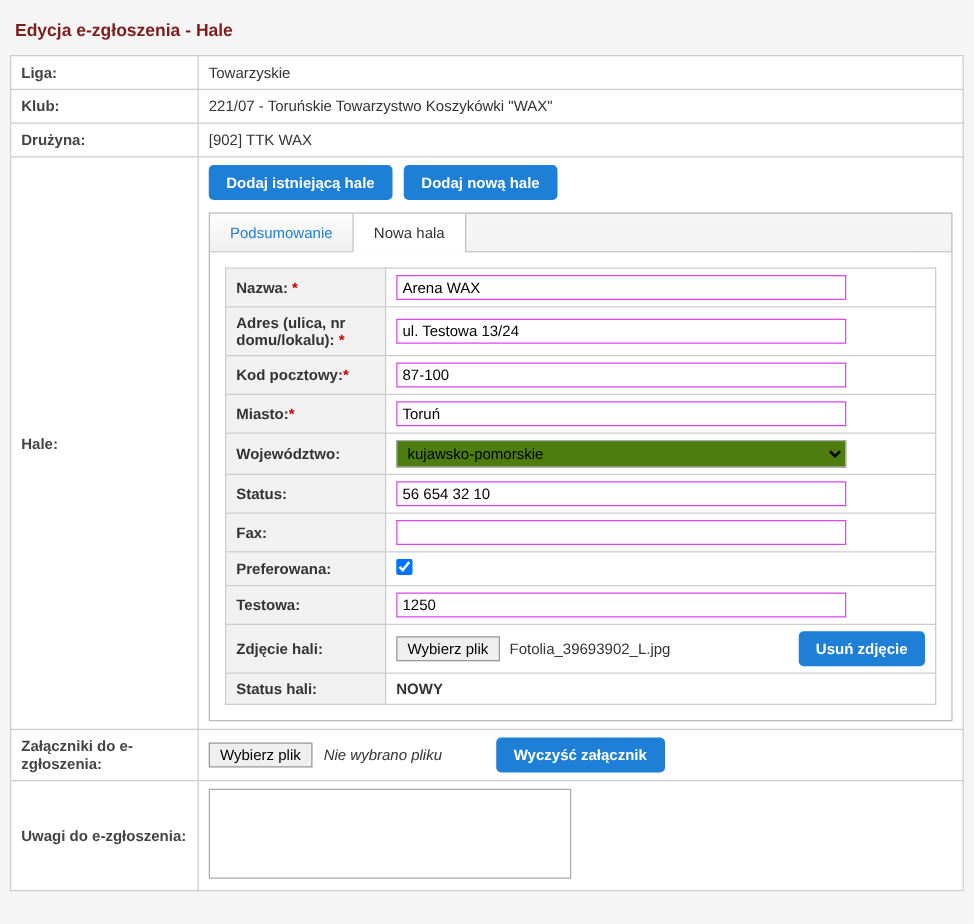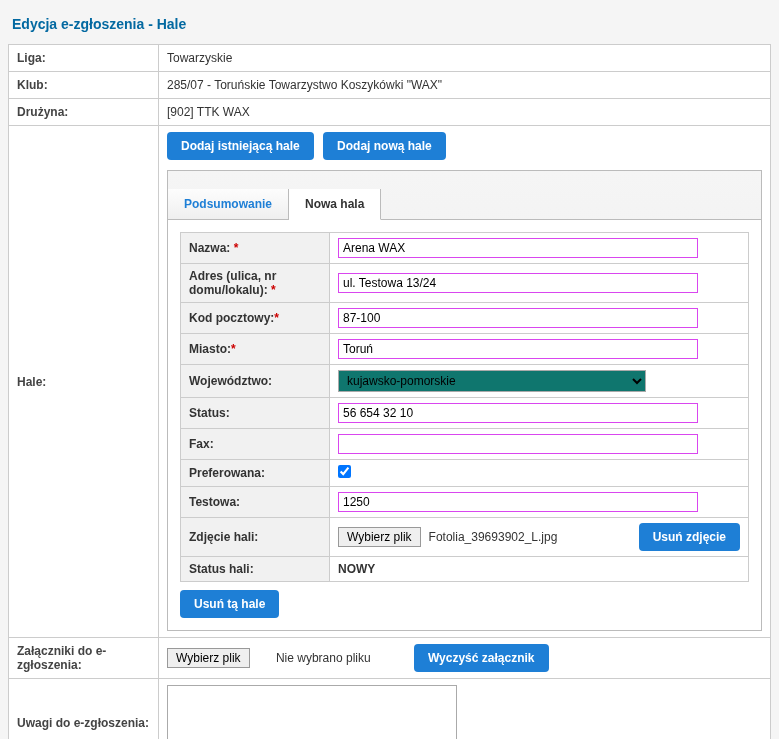--- a/index.html
+++ b/index.html
@@ -1,54 +1,54 @@
 <!DOCTYPE html>
 <html><head>
 <meta charset="utf-8">
 <style>
 * { box-sizing: border-box; margin: 0; padding: 0; }
 body { font-family: Arial, sans-serif; font-size: 12px; background: #f5f5f5; color: #333; padding: 8px; }
-.page-title { font-size: 14px; font-weight: bold; color: #0369a1; padding: 8px 4px 12px; }
+.page-title { font-size: 14px; font-weight: bold; color: #7f1d1d; padding: 8px 4px 12px; }
 table.main { width: 100%; border-collapse: collapse; background: #fff; }
 table.main > tbody > tr > td { border: 1px solid #ccc; padding: 6px 8px; vertical-align: top; }
 table.main > tbody > tr > td.label-col { width: 150px; font-weight: bold; color: #444; background: #fff; }
 .btn { display: inline-block; background: #1e7fd6; color: #fff; border: none; border-radius: 4px; padding: 7px 14px; font-size: 12px; font-weight: bold; cursor: pointer; margin-right: 6px; }
 .tab-bar { margin-top: 10px; border: 1px solid #bbb; background: linear-gradient(#f5f5f5,#e8e8e8); }
 .tabs-row { display: flex; border-bottom: 1px solid #bbb; }
-.tab { padding: 8px 16px; border-right: 1px solid #bbb; font-weight: bold; cursor: pointer; margin-top: 18px; }
+.tab { padding: 8px 16px; border-right: 1px solid #bbb; font-weight: normal; cursor: pointer; }
 .tab.inactive { color: #1e7fd6; background: linear-gradient(#fdfdfd,#efefef); }
 .tab.active { background: #fff; color: #333; border-bottom: 1px solid #fff; margin-bottom: -1px; }
 .tab-body { padding: 12px; background: #fff; }
 table.inner { width: 100%; border-collapse: collapse; }
 table.inner td { border: 1px solid #ccc; padding: 5px 8px; background: #f1f1f1; }
-table.inner td.lbl { width: 149px; font-weight: bold; }
+table.inner td.lbl { width: 128px; font-weight: bold; }
 table.inner td.val { background: #fff; }
 table.inner td.val input[type=text] { width: 360px; padding: 2px 4px; border: 1px solid #d946ef; font-size: 12px; }
-table.inner td.val select { width: 308px; padding: 2px 4px; border: 1px solid #aaa; font-size: 12px; background: #0f766e; }
+table.inner td.val select { width: 360px; padding: 2px 4px; border: 1px solid #aaa; font-size: 12px; background: #4d7c0f; }
 .req { color: #c00; }
 .file-btn { border: 1px solid #999; background: #efefef; padding: 2px 8px; font-size: 12px; cursor: pointer; }
-.file-label { margin-left: 23px; }
+.file-label { margin-left: 6px; font-style: italic; }
 textarea.remarks { width: 290px; height: 72px; border: 1px solid #aaa; resize: none; }
 .photo-row { display: flex; align-items: center; gap: 8px; }
 .photo-row .fname { flex: 1; }
 </style>
 </head>
 <body>
 
 <div class="page-title">Edycja e-zgłoszenia - Hale</div>
 
 <table class="main">
 <tbody>
 <tr>
   <td class="label-col">Liga:</td>
   <td>Towarzyskie</td>
 </tr>
 <tr>
   <td class="label-col">Klub:</td>
-  <td>285/07 - Toruńskie Towarzystwo Koszykówki "WAX"</td>
+  <td>221/07 - Toruńskie Towarzystwo Koszykówki "WAX"</td>
 </tr>
 <tr>
   <td class="label-col">Drużyna:</td>
   <td>[902] TTK WAX</td>
 </tr>
 <tr>
   <td class="label-col" style="vertical-align:middle">Hale:</td>
   <td>
     <button class="btn">Dodaj istniejącą hale</button>
     <button class="btn">Dodaj nową hale</button>
@@ -106,23 +106,20 @@
                 <button class="btn" style="margin:0">Usuń zdjęcie</button>
               </div>
             </td>
           </tr>
           <tr>
             <td class="lbl">Status hali:</td>
             <td class="val"><b>NOWY</b></td>
           </tr>
         </tbody>
               </table>
-        <div style="margin-top:8px">
-          <button class="btn">Usuń tą hale</button>
-        </div>
       </div>
     </div>
   </td>
 </tr>
 <tr>
   <td class="label-col">Załączniki do e-zgłoszenia:</td>
   <td>
     <button class="file-btn">Wybierz plik</button>
     <span class="file-label">Nie wybrano pliku</span>
     <button class="btn" style="margin-left:40px">Wyczyść załącznik</button>

